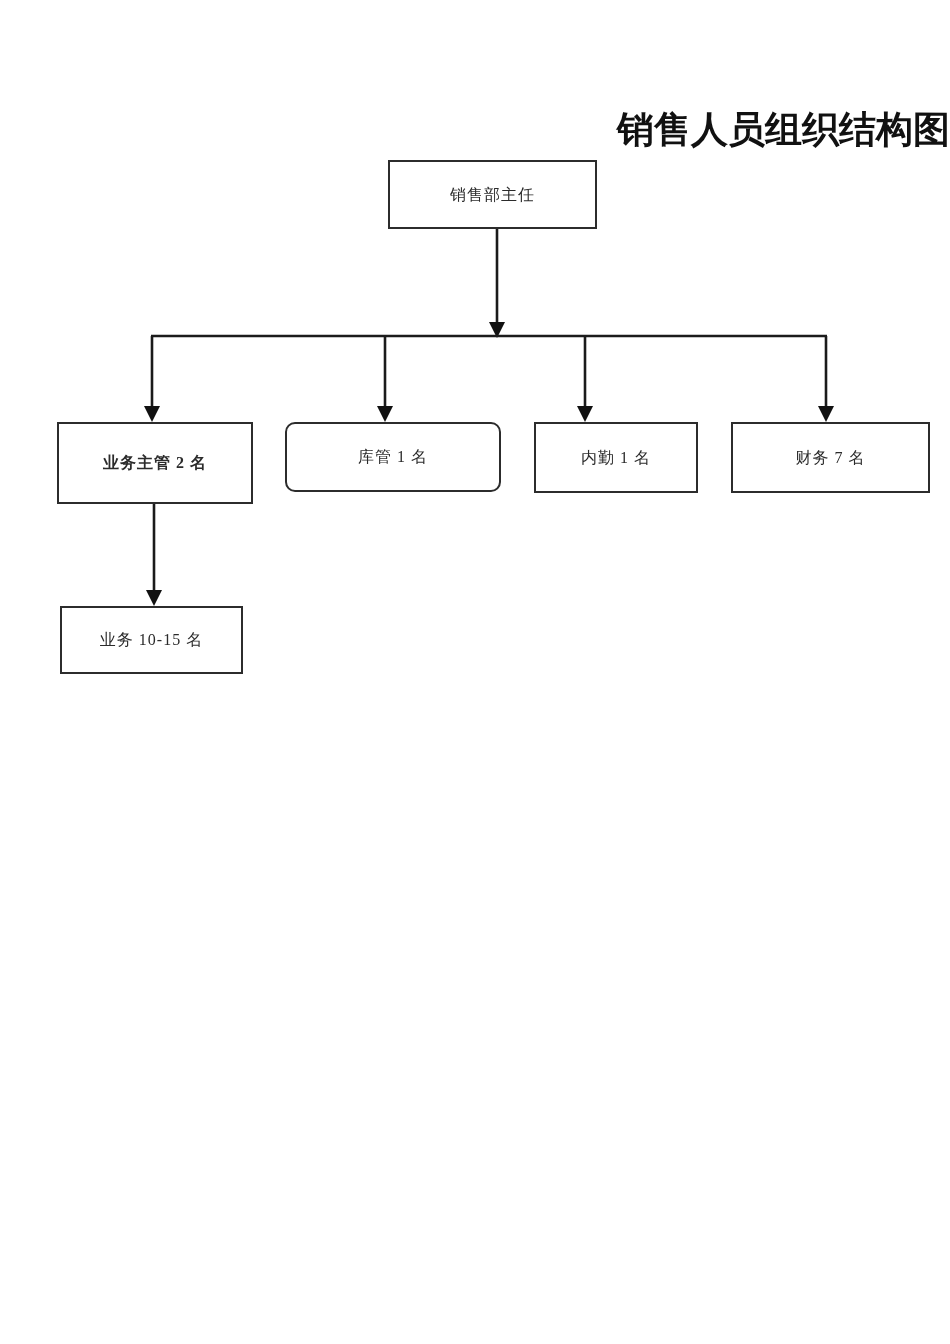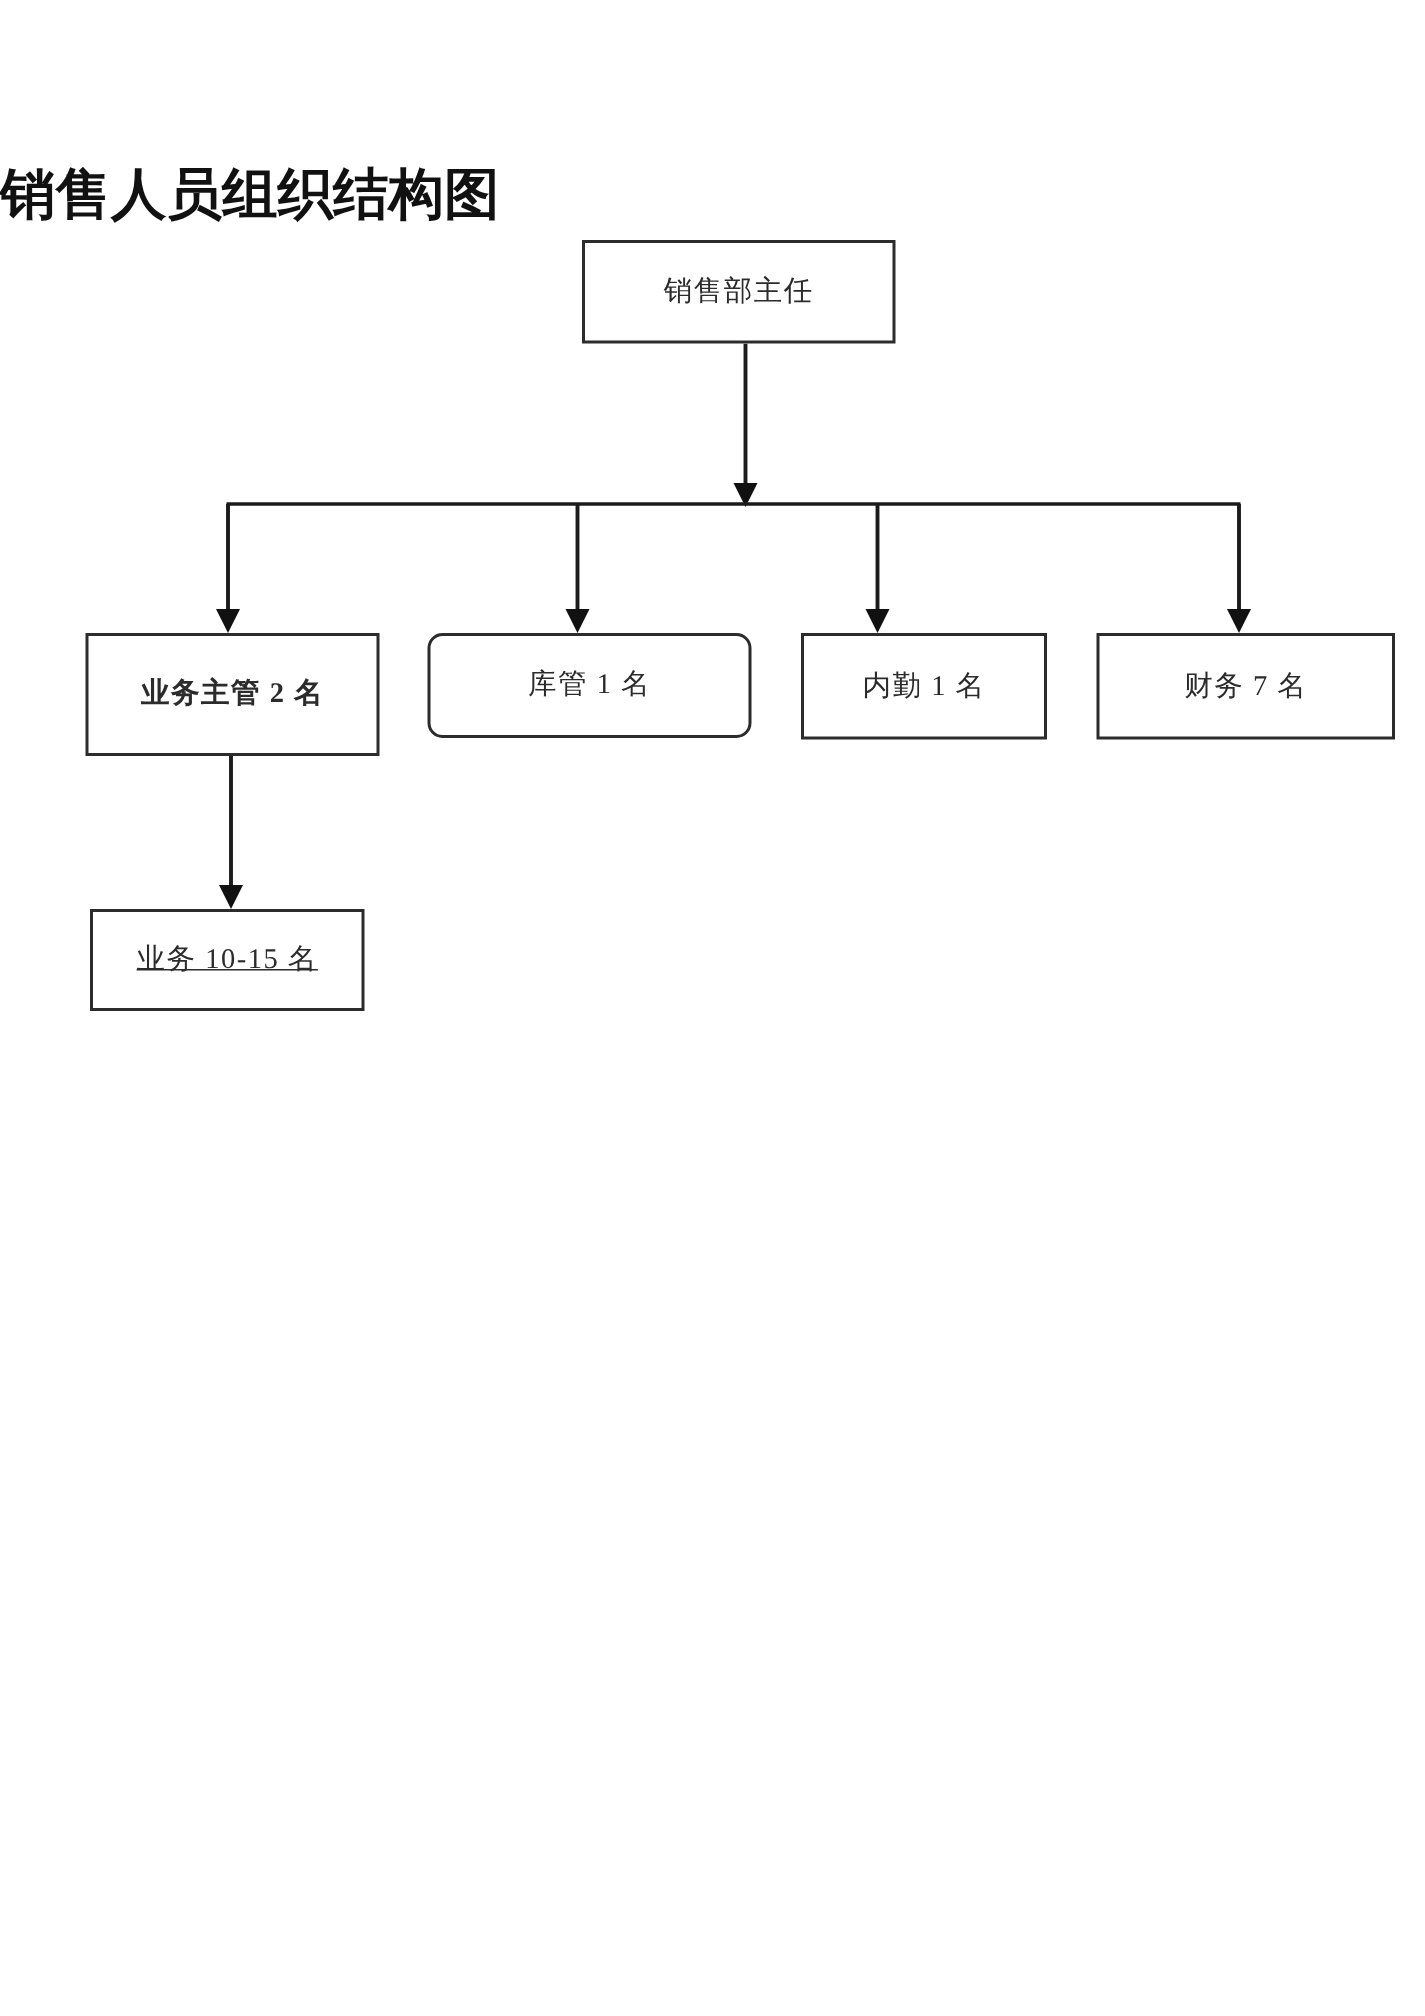--- a/index.html
+++ b/index.html
@@ -19,38 +19,38 @@
     position: absolute;
     left: 0; top: 0;
     width: 950px;
     height: 1344px;
   }
   #chart-title {
     position: absolute;
     left: 0;
     top: 108px;
     width: 950px;
-    text-align: left;
+    text-align: right;
     font-family: "DejaVu Sans", "Liberation Sans", sans-serif;
     font-weight: bold;
     font-size: 37px;
     letter-spacing: 0px;
     line-height: 44px;
     color: #111111;
     white-space: nowrap;
   }
   .node-box {
     position: absolute;
     box-sizing: border-box;
     border: 2px solid #2c2c2c;
     background: #ffffff;
     display: flex;
     align-items: center;
     justify-content: center;
-    font-size: 19px;
+    font-size: 16px;
     line-height: 30px;
     color: #2b2b2b;
     white-space: nowrap;
     letter-spacing: 1px;
   }
   #svg-connectors {
     position: absolute;
     left: 0;
     top: 0;
     width: 950px;
@@ -105,15 +105,15 @@
   <div class="node-box" style="left:388px; top:160px; width:209px; height:69px;">销售部主任</div>
 
   <div class="node-box" style="left:57px; top:422px; width:196px; height:82px;font-weight:bold;">业务主管 2 名</div>
 
   <div class="node-box" style="left:285px; top:422px; width:216px; height:70px;border-radius:10px;">库管 1 名</div>
 
   <div class="node-box" style="left:534px; top:422px; width:164px; height:71px;">内勤 1 名</div>
 
   <div class="node-box" style="left:731px; top:422px; width:199px; height:71px;">财务 7 名</div>
 
-  <div class="node-box" style="left:60px; top:606px; width:183px; height:68px;text-decoration:underline;">业务 10-15 名</div>
+  <div class="node-box" style="left:60px; top:606px; width:183px; height:68px;">业务 10-15 名</div>
 
 </div>
 
 </body></html>

